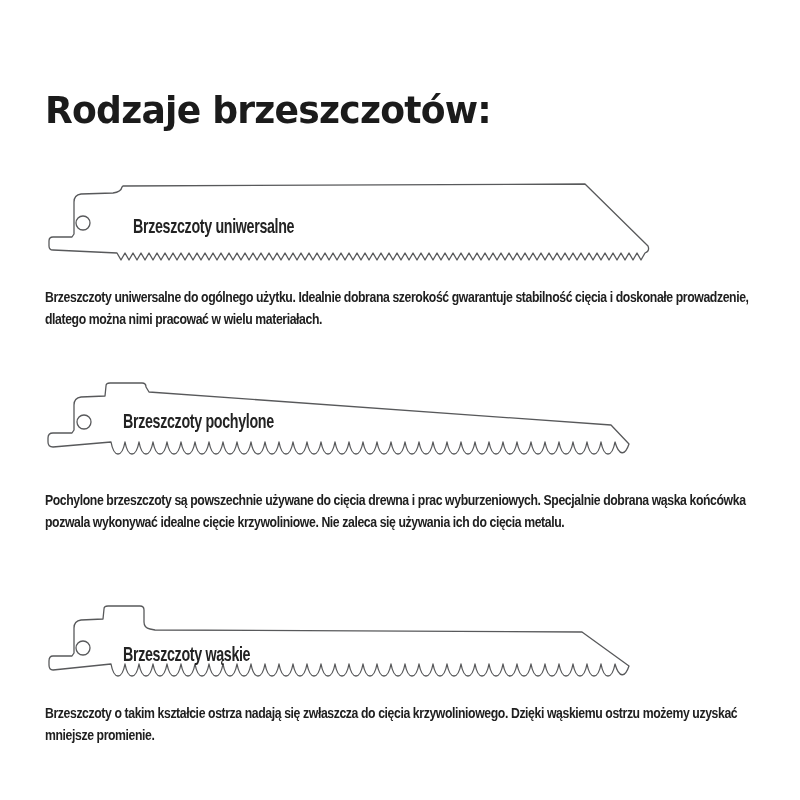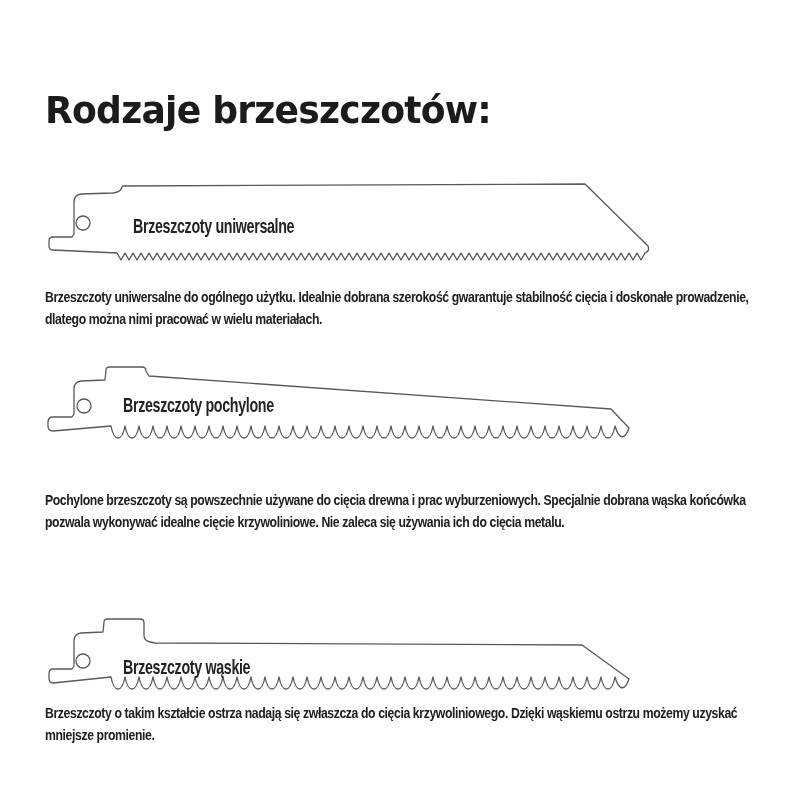--- a/index.html
+++ b/index.html
@@ -37,30 +37,30 @@
 
   <div class="blade-wrap" style="top:176px;">
     <svg width="610" height="100" viewBox="0 0 610 100">
       <path class="blade-outline" d="M78,10L540,8L603,70Q605,75 600,77l-4,7-4,-7l-4,7-4,-7l-4,7-4,-7l-4,7-4,-7l-4,7-4,-7l-4,7-4,-7l-4,7-4,-7l-4,7-4,-7l-4,7-4,-7l-4,7-4,-7l-4,7-4,-7l-4,7-4,-7l-4,7-4,-7l-4,7-4,-7l-4,7-4,-7l-4,7-4,-7l-4,7-4,-7l-4,7-4,-7l-4,7-4,-7l-4,7-4,-7l-4,7-4,-7l-4,7-4,-7l-4,7-4,-7l-4,7-4,-7l-4,7-4,-7l-4,7-4,-7l-4,7-4,-7l-4,7-4,-7l-4,7-4,-7l-4,7-4,-7l-4,7-4,-7l-4,7-4,-7l-4,7-4,-7l-4,7-4,-7l-4,7-4,-7l-4,7-4,-7l-4,7-4,-7l-4,7-4,-7l-4,7-4,-7l-4,7-4,-7l-4,7-4,-7l-4,7-4,-7l-4,7-4,-7l-4,7-4,-7l-4,7-4,-7l-4,7-4,-7l-4,7-4,-7l-4,7-4,-7l-4,7-4,-7l-4,7-4,-7l-4,7-4,-7l-4,7-4,-7l-4,7-4,-7l-4,7-4,-7l-4,7-4,-7l-4,7-4,-7l-4,7-4,-7l-4,7-4,-7l-4,7-4,-7l-4,7-4,-7l-4,7-4,-7l-4,7-4,-7l-4,7-4,-7l-4,7-4,-7l-4,7-4,-7l-4,7-4,-7L8,74Q4,74 4,70L4,65Q4,61 8,61L27,61L29,58L29,26Q29,19 36,18L68,17Q76,16 77,11Z"></path>
       <circle class="mount-hole" cx="38" cy="47" r="7"></circle>
     </svg>
     <div class="blade-label" style="left:88px;top:38px;">Brzeszczoty uniwersalne</div>
   </div>
   <p class="desc" style="top:270px;">Brzeszczoty uniwersalne do ogólnego użytku. Idealnie dobrana szerokość gwarantuje stabilność cięcia i doskonałe prowadzenie, dlatego można nimi pracować w wielu materiałach.</p>
 
-  <div class="blade-wrap" style="top:364px;">
+  <div class="blade-wrap" style="top:380px;">
     <svg width="610" height="90" viewBox="0 0 610 90">
       <path class="blade-outline" d="M104,12L566,45L584,64c-4,12-10,12-14,-2c-3,16-11,16-14,0c-3,16-11,16-14,0c-3,16-11,16-14,0c-3,16-11,16-14,0c-3,16-11,16-14,0c-3,16-11,16-14,0c-3,16-11,16-14,0c-3,16-11,16-14,0c-3,16-11,16-14,0c-3,16-11,16-14,0c-3,16-11,16-14,0c-3,16-11,16-14,0c-3,16-11,16-14,0c-3,16-11,16-14,0c-3,16-11,16-14,0c-3,16-11,16-14,0c-3,16-11,16-14,0c-3,16-11,16-14,0c-3,16-11,16-14,0c-3,16-11,16-14,0c-3,16-11,16-14,0c-3,16-11,16-14,0c-3,16-11,16-14,0c-3,16-11,16-14,0c-3,16-11,16-14,0c-3,16-11,16-14,0c-3,16-11,16-14,0c-3,16-11,16-14,0c-3,16-11,16-14,0c-3,16-11,16-14,0c-3,16-11,16-14,0c-3,16-11,16-14,0c-3,16-11,16-14,0c-3,16-11,16-14,0c-3,16-11,16-14,0c-3,16-11,16-14,0L8,67Q3,67 3,62L3,58Q3,53 8,53L27,53L29,50L29,25Q29,18 36,17L60,16L61,6Q61,3 65,3L97,3Q101,3 101,7Z"></path>
       <circle class="mount-hole" cx="39" cy="42" r="7"></circle>
     </svg>
     <div class="blade-label" style="left:78px;top:29px;">Brzeszczoty pochylone</div>
   </div>
   <p class="desc" style="top:473px;">Pochylone brzeszczoty są powszechnie używane do cięcia drewna i prac wyburzeniowych. Specjalnie dobrana wąska końcówka pozwala wykonywać idealne cięcie krzywoliniowe. Nie zaleca się używania ich do cięcia metalu.</p>
 
-  <div class="blade-wrap" style="top:613px;">
+  <div class="blade-wrap" style="top:600px;">
     <svg width="610" height="100" viewBox="0 0 610 100">
       <path class="blade-outline" d="M110,30L537,32L584,66c-4,12-10,12-14,-2c-3,16-11,16-14,0c-3,16-11,16-14,0c-3,16-11,16-14,0c-3,16-11,16-14,0c-3,16-11,16-14,0c-3,16-11,16-14,0c-3,16-11,16-14,0c-3,16-11,16-14,0c-3,16-11,16-14,0c-3,16-11,16-14,0c-3,16-11,16-14,0c-3,16-11,16-14,0c-3,16-11,16-14,0c-3,16-11,16-14,0c-3,16-11,16-14,0c-3,16-11,16-14,0c-3,16-11,16-14,0c-3,16-11,16-14,0c-3,16-11,16-14,0c-3,16-11,16-14,0c-3,16-11,16-14,0c-3,16-11,16-14,0c-3,16-11,16-14,0c-3,16-11,16-14,0c-3,16-11,16-14,0c-3,16-11,16-14,0c-3,16-11,16-14,0c-3,16-11,16-14,0c-3,16-11,16-14,0c-3,16-11,16-14,0c-3,16-11,16-14,0c-3,16-11,16-14,0c-3,16-11,16-14,0c-3,16-11,16-14,0c-3,16-11,16-14,0c-3,16-11,16-14,0L8,70Q4,70 4,65L4,61Q4,56 8,56L27,56L29,53L29,28Q29,21 36,20L58,19L59,9Q59,6 63,6L95,6Q99,6 99,10L99,22Q99,28 105,29Z"></path>
       <circle class="mount-hole" cx="38" cy="48" r="7"></circle>
     </svg>
     <div class="blade-label" style="left:78px;top:42px;">Brzeszczoty wąskie</div>
   </div>
   <p class="desc" style="top:686px;">Brzeszczoty o takim kształcie ostrza nadają się zwłaszcza do cięcia krzywoliniowego. Dzięki wąskiemu ostrzu możemy uzyskać mniejsze promienie.</p>
 
 </div>
 

